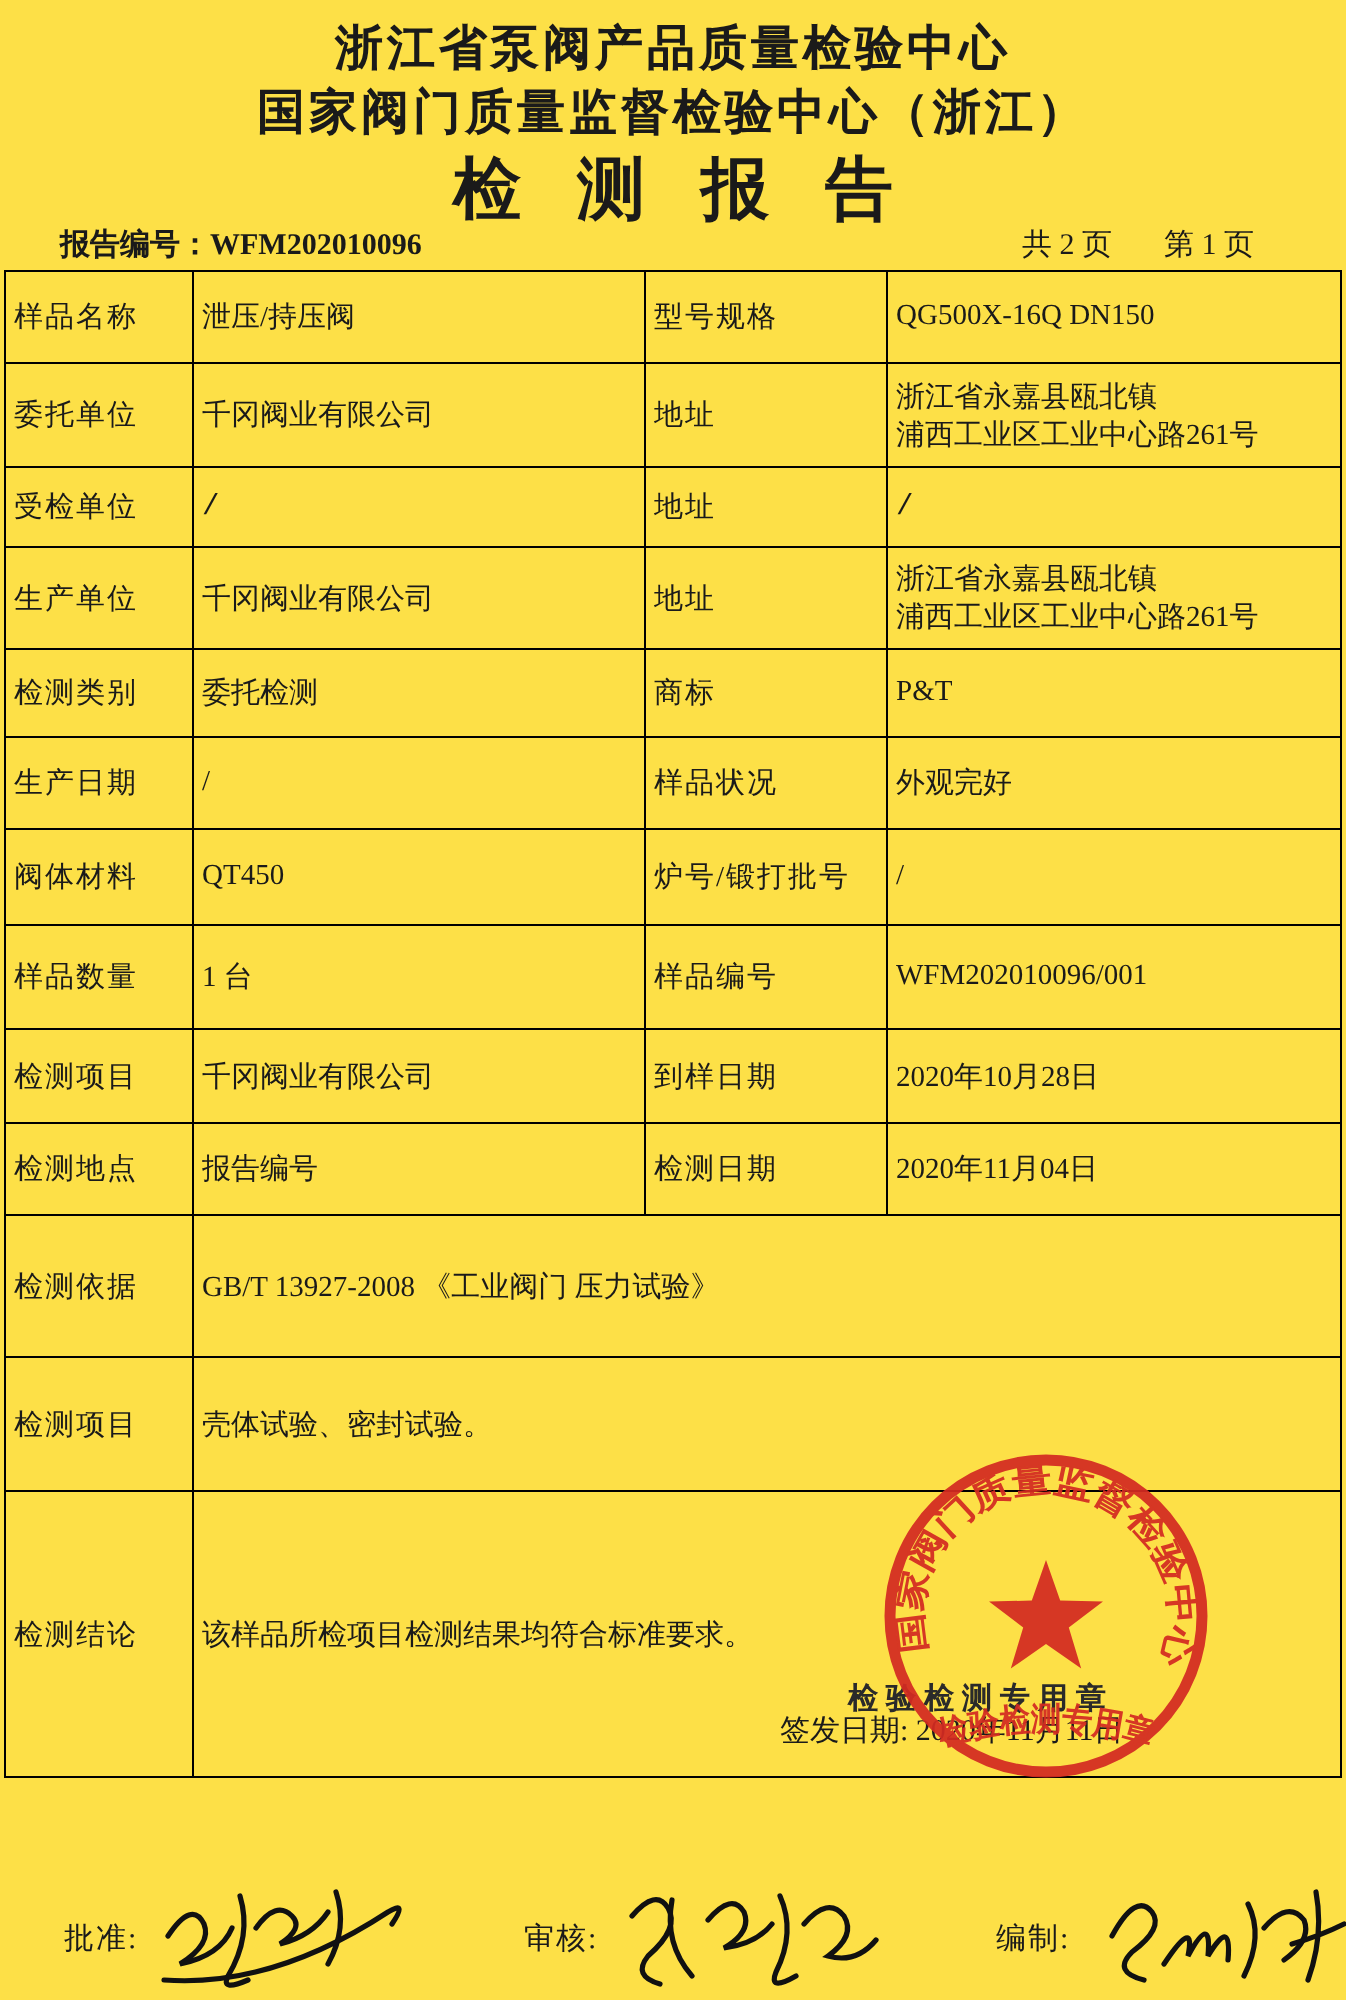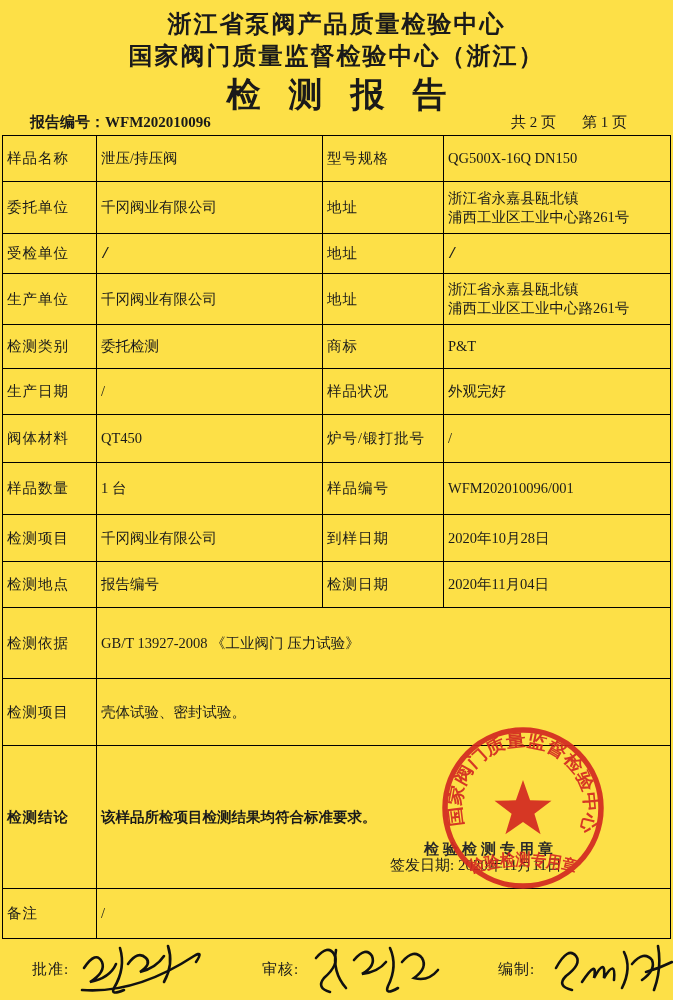--- a/index.html
+++ b/index.html
@@ -24,21 +24,21 @@
   table.main{position:absolute;top:135px;left:2px;width:668px;
     border-collapse:collapse;table-layout:fixed;}
   table.main td{border:1.5px solid #000;font-size:14.5px;
     text-align:left;vertical-align:middle;padding:2px 4px;
     white-space:pre-line;overflow:hidden;}
   td.lbl{letter-spacing:1px;}
   tr.r1{height:46px;} tr.r2{height:52px;} tr.r3{height:40px;font-family:Liberation Mono, monospace;}
   tr.r4{height:51px;} tr.r5{height:44px;} tr.r6{height:46px;}
   tr.r7{height:48px;} tr.r8{height:52px;} tr.r9{height:47px;}
   tr.r10{height:46px;} tr.r11{height:71px;margin-left:32px;} tr.r12{height:67px;}
-  tr.r13{height:143px;font-weight:bold;} tr.r14{height:50px;}
+  tr.r13{height:143px;} tr.r14{height:50px;}
   td.left-val{text-align:left;padding-left:14px;}
   td.concl-val{text-align:left;vertical-align:top;padding:20px 10px 0 14px;}
 
   #issue-date{position:absolute;left:390px;top:856px;font-size:15px;
     white-space:nowrap;z-index:3;}
   #stamp-overlay-text{position:absolute;left:424px;top:840px;font-size:15px;
     font-weight:bold;color:#2a2a2a;letter-spacing:4px;z-index:4;white-space:nowrap;}
   #stamp{position:absolute;left:437px;top:722px;width:172px;height:172px;
     z-index:5;opacity:0.93;}
 
@@ -138,24 +138,20 @@
         <td class="lbl">检测依据</td>
         <td colspan="3">GB/T 13927-2008 《工业阀门 压力试验》</td>
       </tr>
       <tr class="r12">
         <td class="lbl">检测项目</td>
         <td colspan="3" class="left-val">壳体试验、密封试验。</td>
       </tr>
       <tr class="r13">
         <td class="lbl">检测结论</td>
         <td colspan="3" class="concl-val">该样品所检项目检测结果均符合标准要求。</td>
-      </tr>
-      <tr class="r14">
-        <td class="lbl">备注</td>
-        <td colspan="3">/</td>
       </tr>
     </tbody>
   </table>
 
   <div id="issue-date"><span>签发日期:</span> <span>2020年11月11日</span></div>
 
   <div id="stamp-overlay-text">检验检测专用章</div>
 
   <svg id="stamp" viewBox="0 0 172 172" xmlns="http://www.w3.org/2000/svg">
     <circle cx="86" cy="86" r="78" fill="none" stroke="#d42b22" stroke-width="5.5"></circle>

